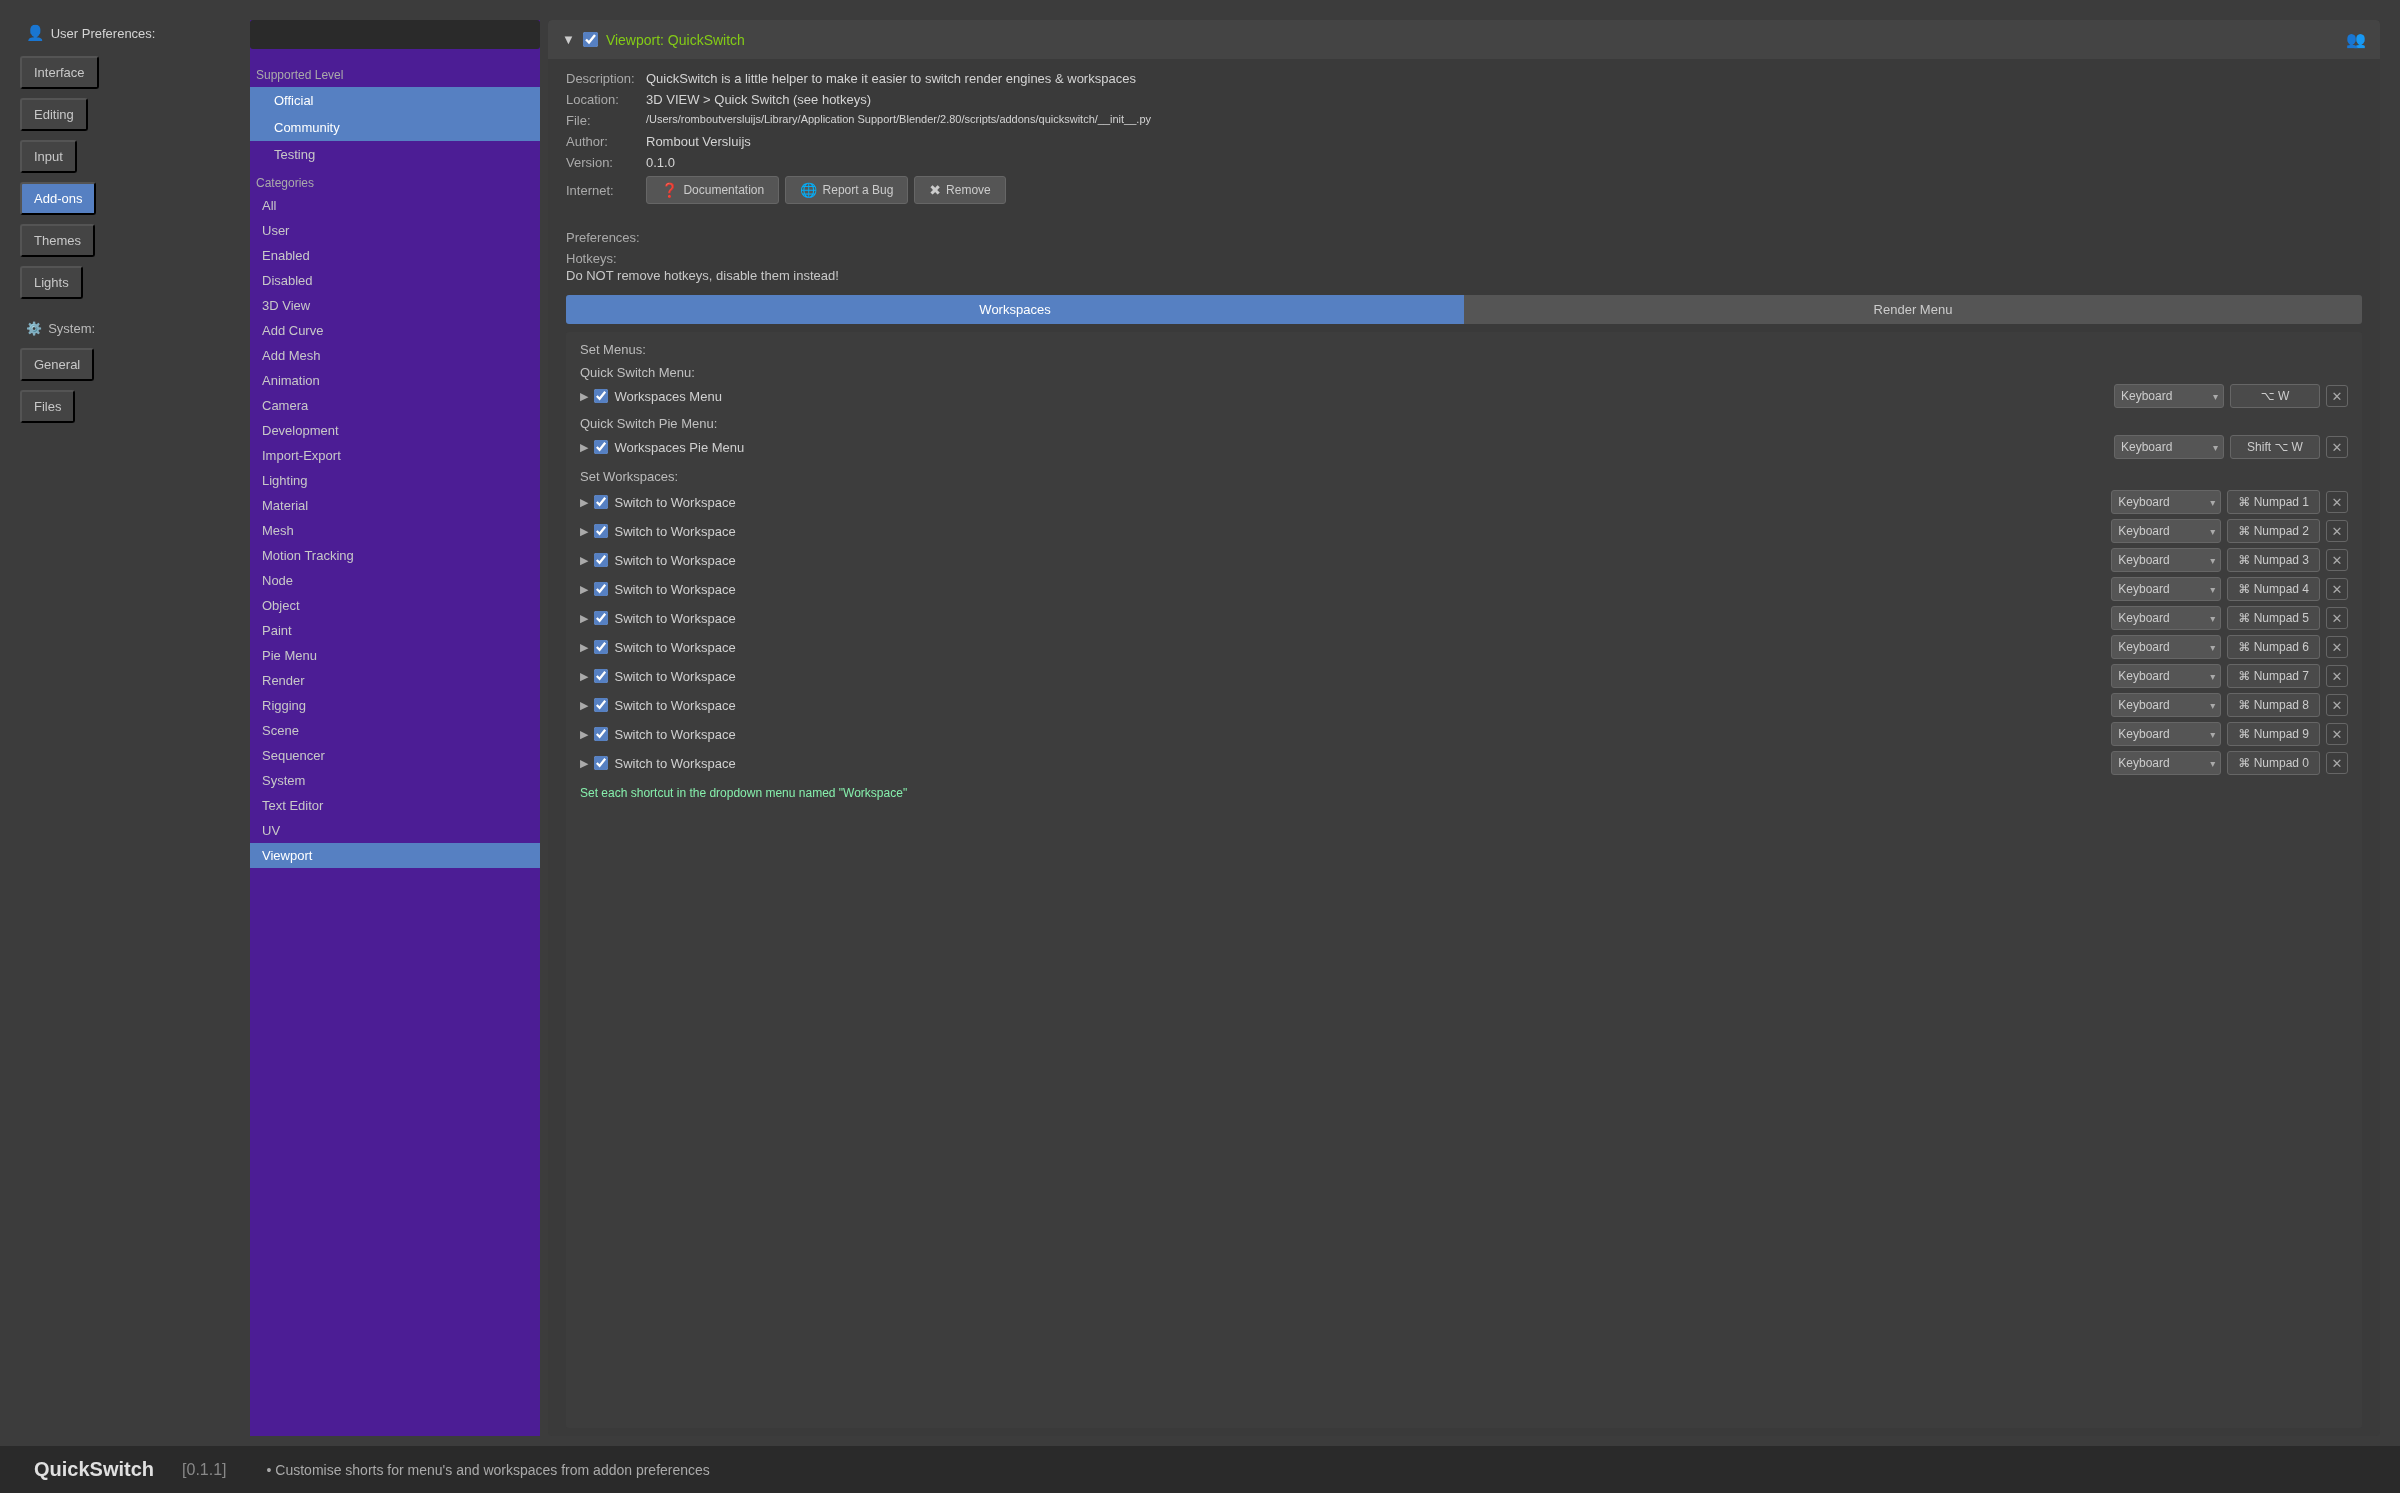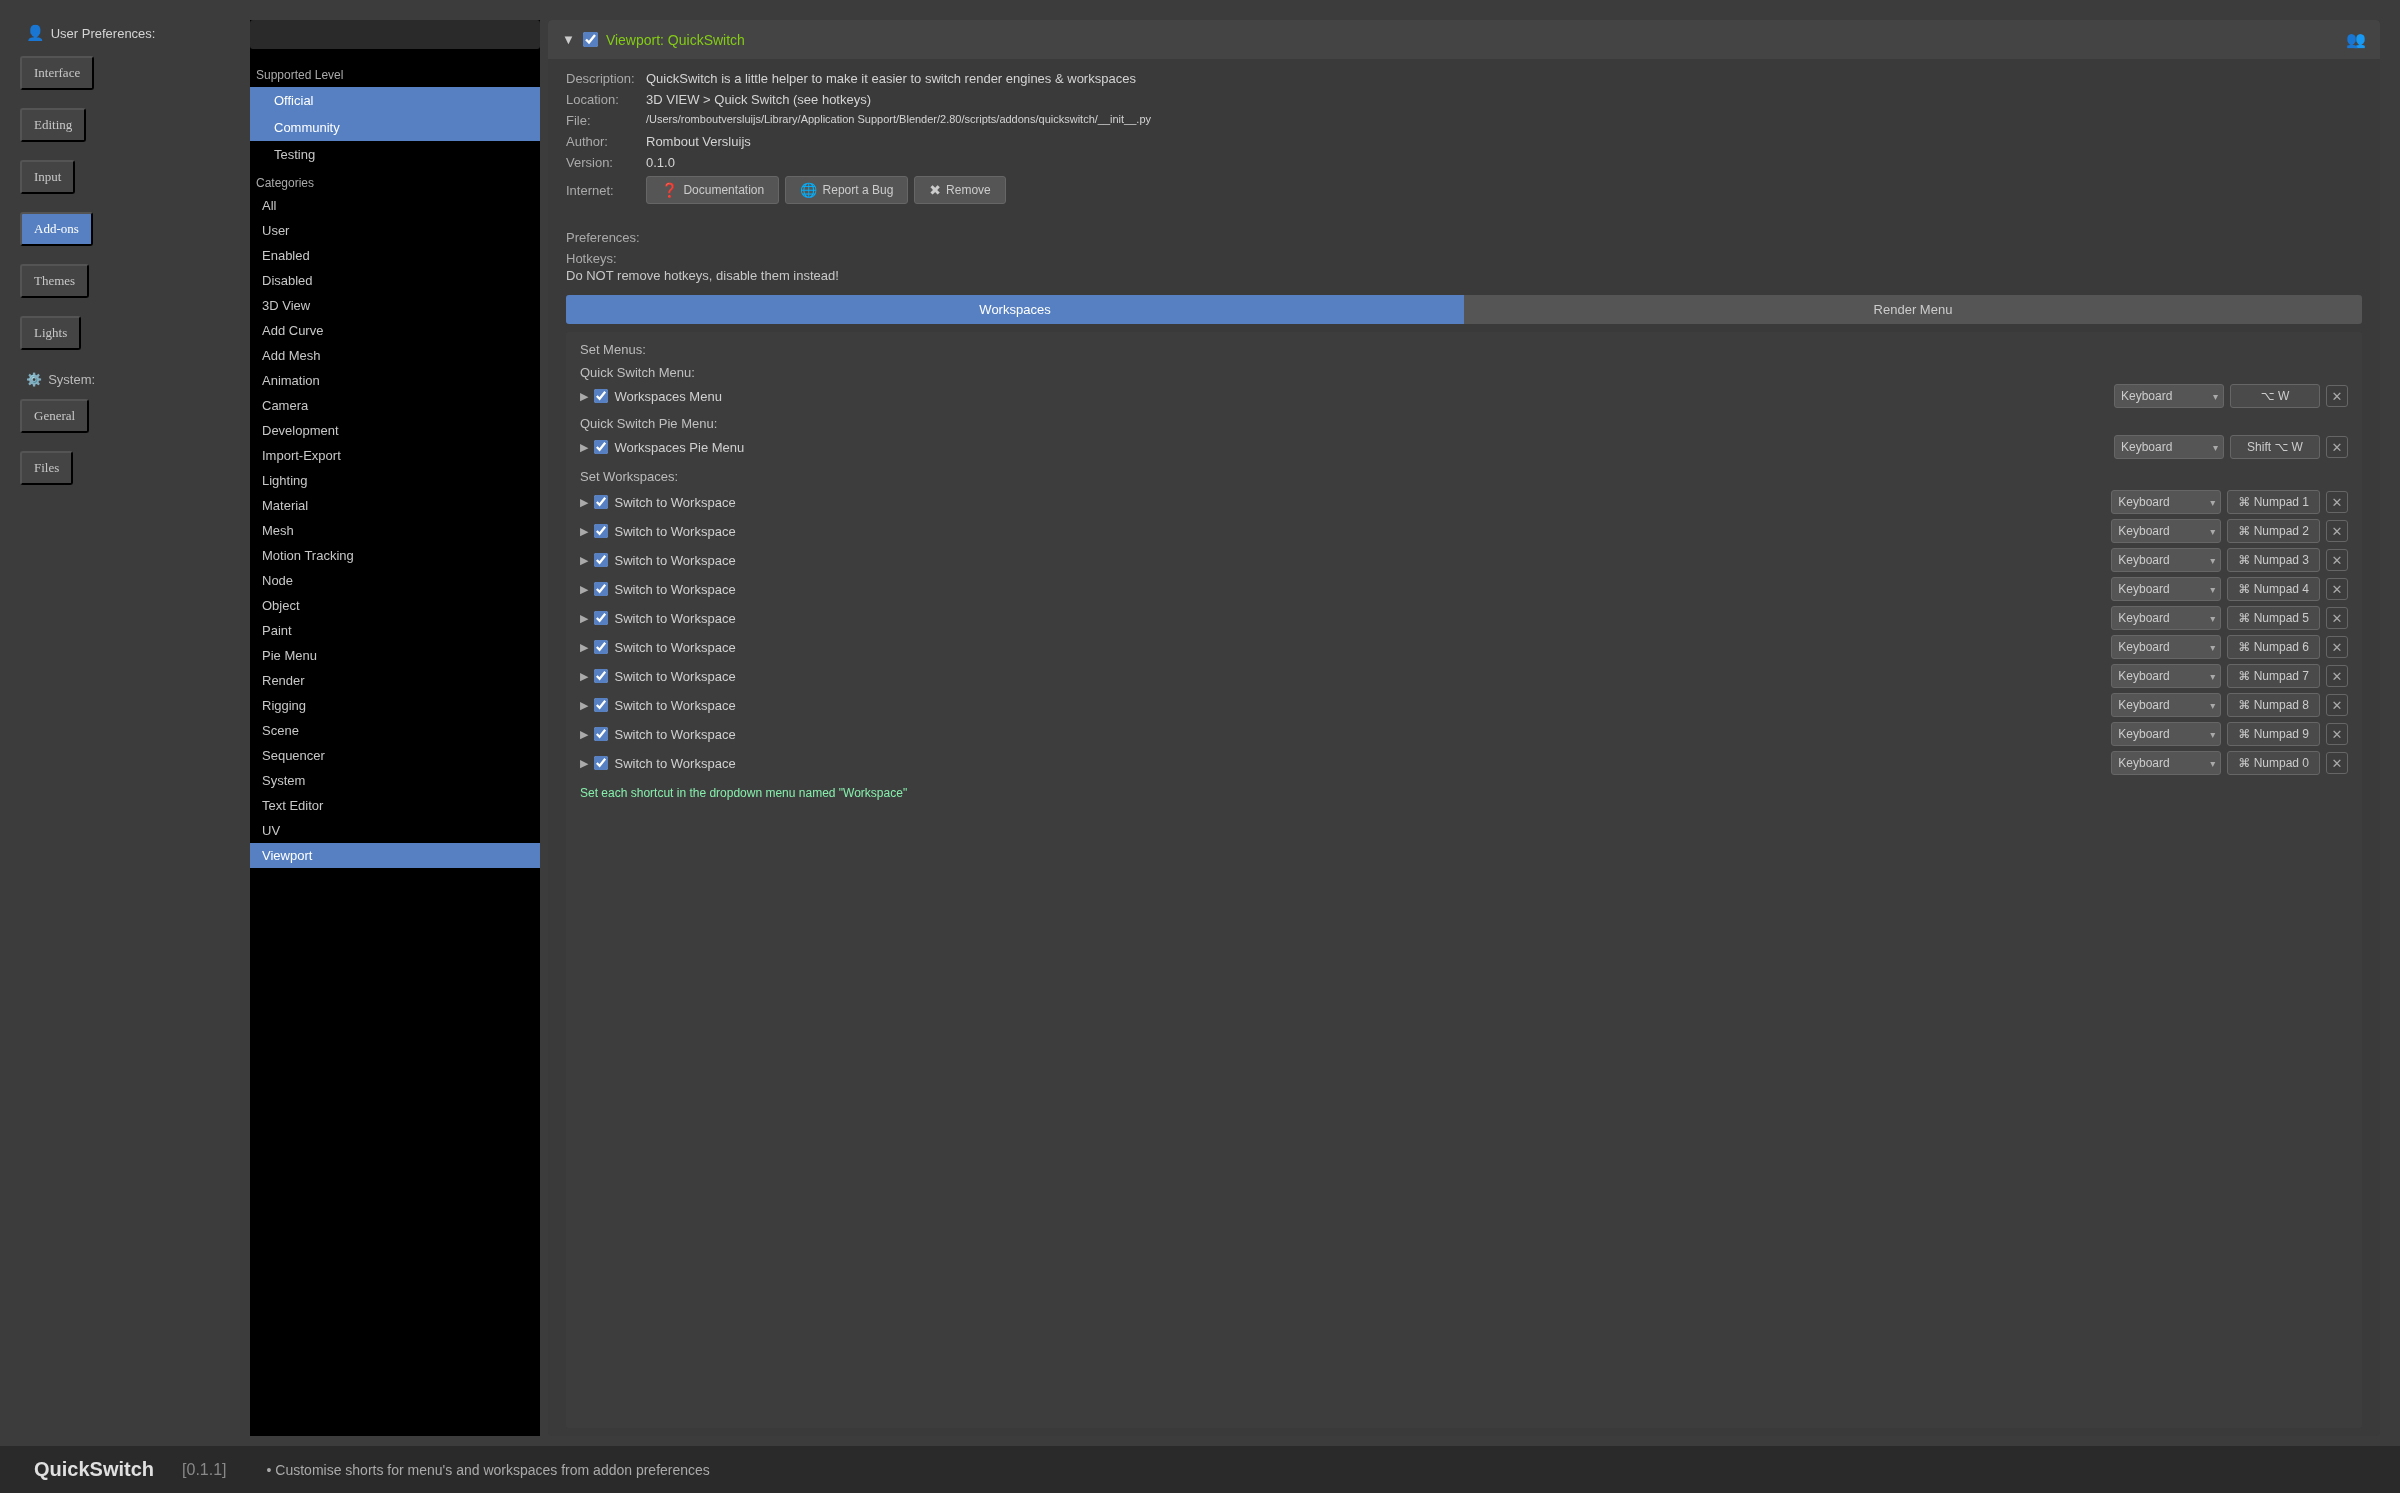--- a/index.html
+++ b/index.html
@@ -37,42 +37,41 @@
       padding: 4px 6px;
     }
     .user-pref-header .icon {
       font-size: 15px;
     }
     .left-nav-item {
       display: block;
       padding: 7px 12px;
       color: #c8c8c8;
       background: #444;
-      margin-bottom: 18px;
+      margin-bottom: 9px;
       cursor: pointer;
       border-radius: 3px;
       font-size: 13px;
-      font-family: Liberation Serif, serif;
     }
     .left-nav-item.active { background: #5680c2; color: #fff; }
     .system-header {
       display: flex;
       align-items: center;
       gap: 6px;
       margin-top: 18px;
       margin-bottom: 8px;
       color: #bbb;
       font-size: 13px;
       padding: 4px 6px;
     }
     
     .middle-panel {
       width: 290px;
       min-width: 290px;
-      background: #000000;
+      background: #4c1d95;
       display: flex;
       flex-direction: column;
       gap: 0;
     }
     .search-bar {
       background: #2a2a2a;
       border: none;
       color: #ccc;
       padding: 7px 10px 7px 32px;
       width: 100%;

